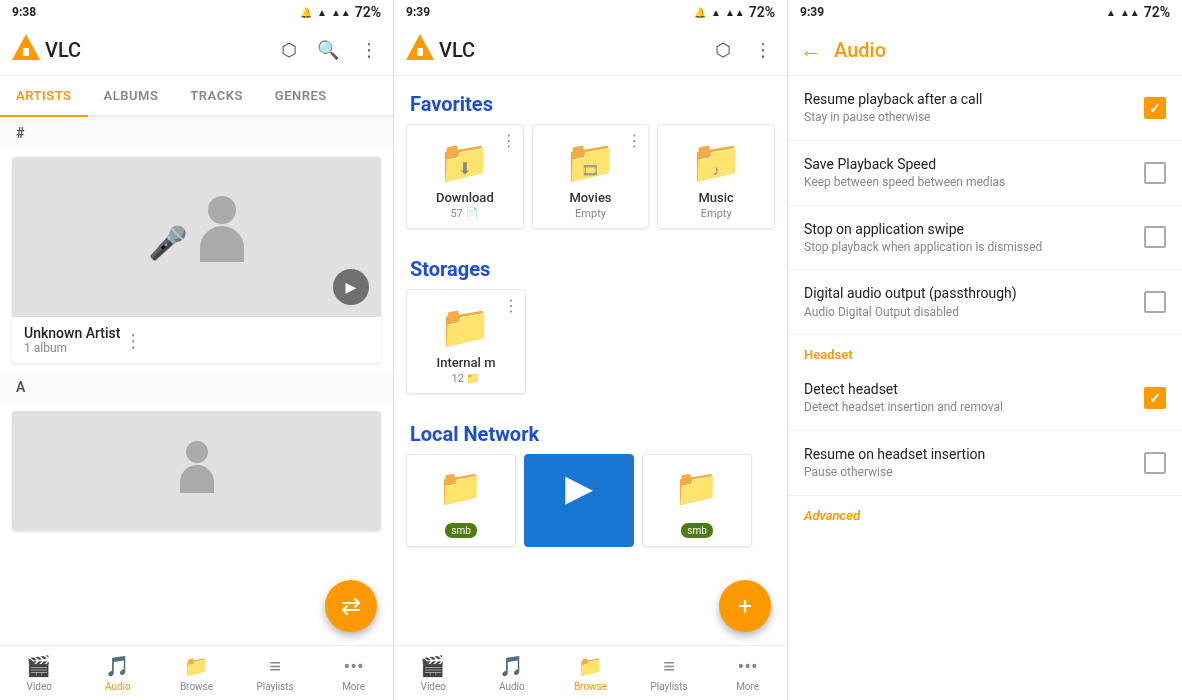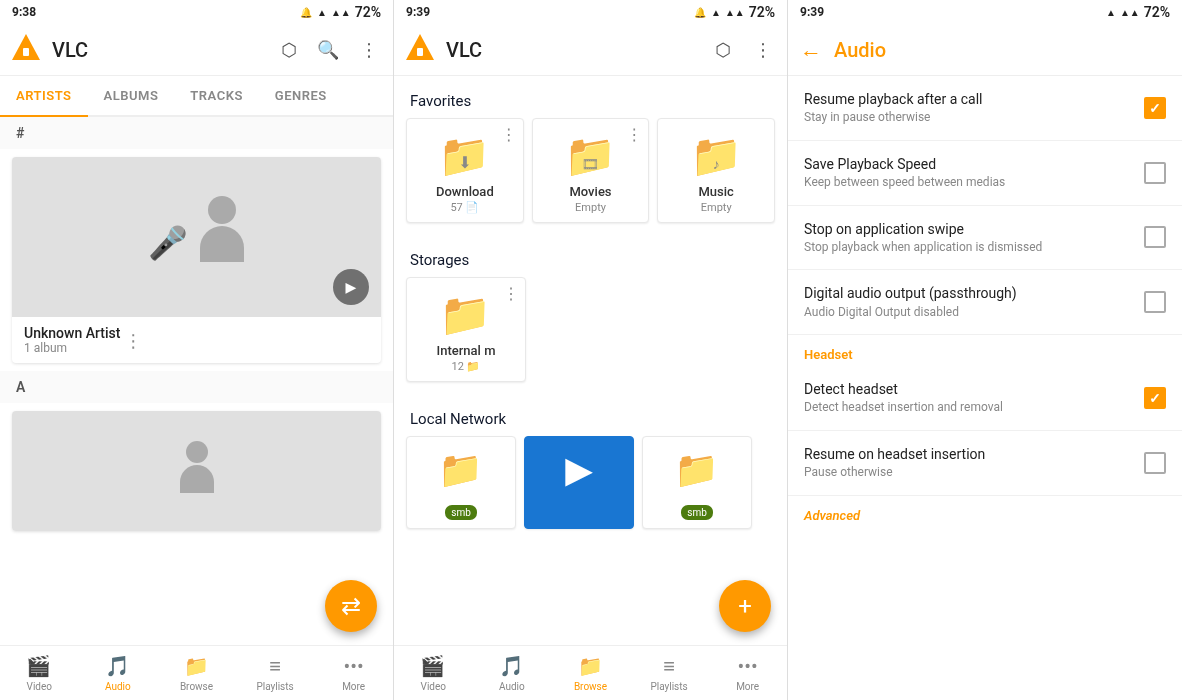--- a/index.html
+++ b/index.html
@@ -63,21 +63,21 @@
       background: #fff;
       position: absolute;
       bottom: -22px;
       left: -3px;
       border-radius: 1px;
     }
     .app-bar .app-title {
       font-size: 20px;
       font-weight: 500;
       color: #222;
-      margin-left: 8px;
+      margin-left: 1px;
       flex: 1;
     }
     .app-bar .icons-right {
       display: flex; gap: 16px; align-items: center;
     }
     .icon-btn {
       width: 24px; height: 24px;
       display: flex; align-items: center; justify-content: center;
       cursor: pointer;
       color: #555;
@@ -222,23 +222,23 @@
     .panel-2 { width: 394px; border-right: 1px solid #ddd; }
 
     .browse-content {
       flex: 1;
       overflow-y: auto;
       padding: 0 0 8px 0;
     }
 
     .section-header {
       padding: 16px 16px 8px 16px;
-      font-size: 15px;
-      font-weight: 400;
-      color: #0f172a;
+      font-size: 20px;
+      font-weight: 700;
+      color: #1d4ed8;
     }
 
     .folder-row {
       display: flex;
       gap: 8px;
       padding: 0 12px 12px 12px;
     }
 
     .folder-card {
       background: #fff;

